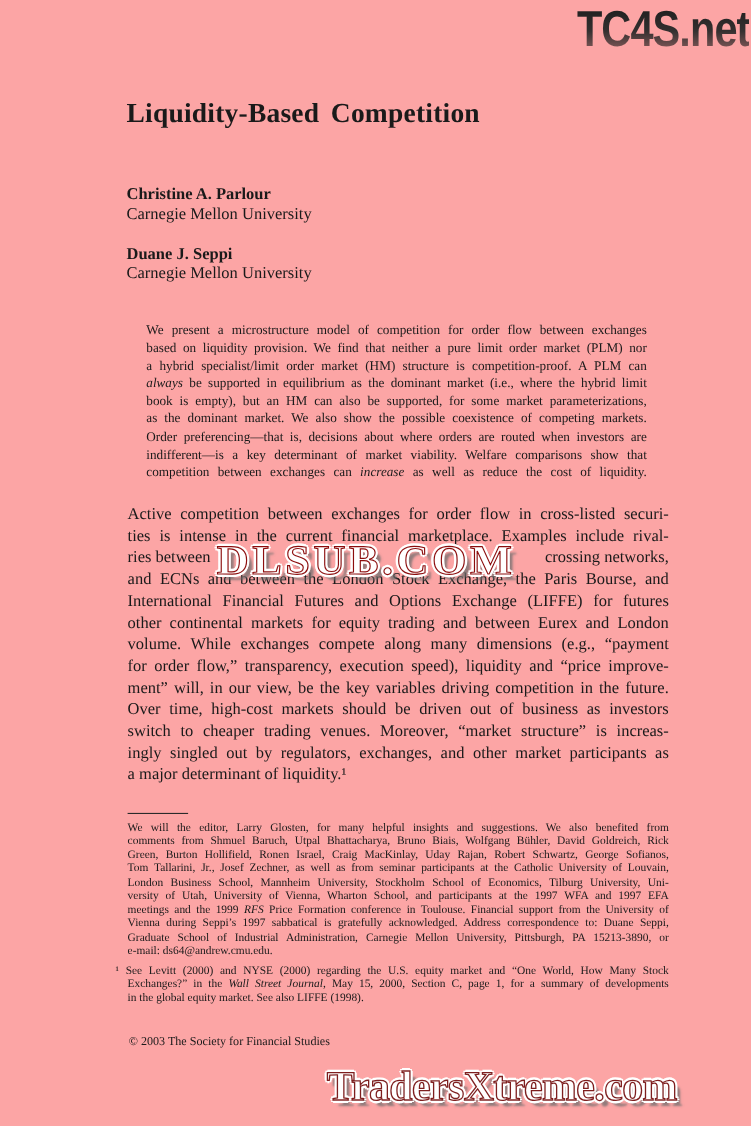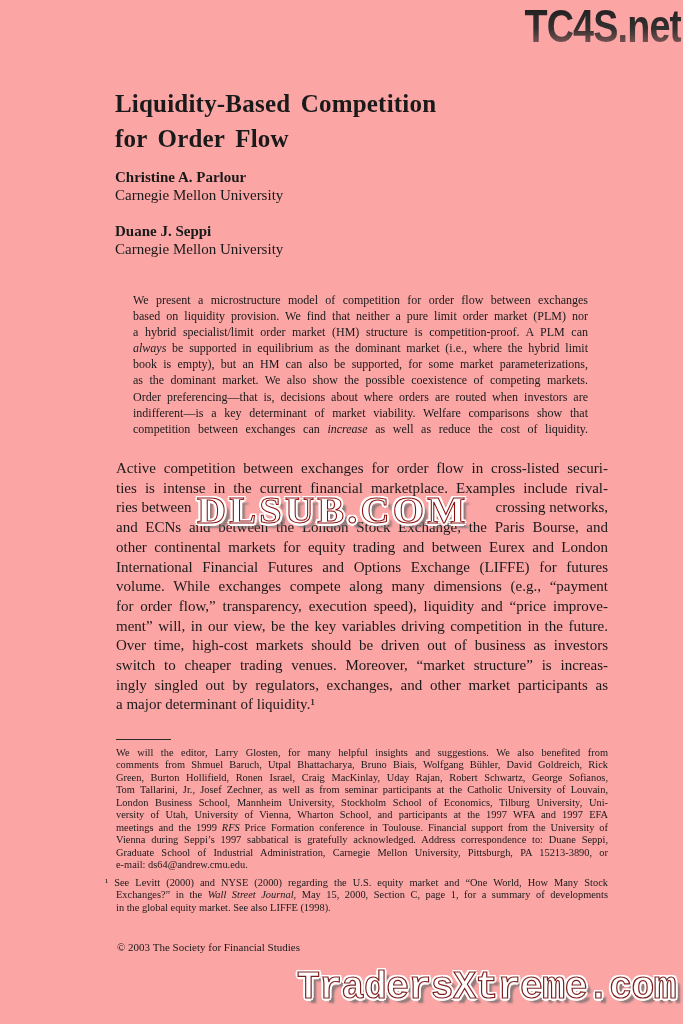--- a/index.html
+++ b/index.html
@@ -83,37 +83,36 @@
     left:197px; top:489px;
     font-family:"Liberation Serif", serif;
     font-size:38px; line-height:42px; letter-spacing:3px;
     transform:scaleX(1.06); transform-origin:0 0;
     background:linear-gradient(180deg,#e03232 0%,#c01818 55%,#a50e0e 100%);
     -webkit-background-clip:text; background-clip:text;
     -webkit-text-stroke:1px #8c0d0d;
   }
   #wm-bottom{
     left:297px; top:966px;
-    font-family:Liberation Mono, monospace;
+    font-family:Liberation Serif, serif;
     font-size:38px; line-height:44px; letter-spacing:-0.5px;
     background:linear-gradient(180deg,#d47272 0%,#c25454 45%,#a23434 100%);
     -webkit-background-clip:text; background-clip:text;
     -webkit-text-stroke:1.2px #7e1f1f;
   }
 </style>
 </head>
 <body>
 
 <div id="page">
 
   <div id="wm-top">TC4S.net</div>
 
   <div id="title" class="abs-block">
     <div>Liquidity-Based Competition</div>
-    <div>for Order Flow</div>
   </div>
 
   <div id="author1" class="abs-block author">
     <div class="nm">Christine A. Parlour</div>
     <div>Carnegie Mellon University</div>
   </div>
 
   <div id="author2" class="abs-block author">
     <div class="nm">Duane J. Seppi</div>
     <div>Carnegie Mellon University</div>
@@ -133,22 +132,22 @@
 
   <div id="intro" class="abs-block">
       <div class="tline"><span>Active competition between exchanges for order flow in cross-listed securi-</span></div>
       <div class="tline"><span>ties is intense in the current financial marketplace. Examples include rival-</span></div>
       <div class="tline flexline">
         <span>ries between</span>
         <span class="gap"></span>
         <span>crossing networks,</span>
       </div>
       <div class="tline"><span>and ECNs and between the London Stock Exchange, the Paris Bourse, and</span></div>
+      <div class="tline"><span>International Financial Futures and Options Exchange (LIFFE) for futures</span></div>
       <div class="tline"><span>other continental markets for equity trading and between Eurex and London</span></div>
-      <div class="tline"><span>International Financial Futures and Options Exchange (LIFFE) for futures</span></div>
       <div class="tline"><span>volume. While exchanges compete along many dimensions (e.g., “payment</span></div>
       <div class="tline"><span>for order flow,” transparency, execution speed), liquidity and “price improve-</span></div>
       <div class="tline"><span>ment” will, in our view, be the key variables driving competition in the future.</span></div>
       <div class="tline"><span>Over time, high-cost markets should be driven out of business as investors</span></div>
       <div class="tline"><span>switch to cheaper trading venues. Moreover, “market structure” is increas-</span></div>
       <div class="tline"><span>ingly singled out by regulators, exchanges, and other market participants as</span></div>
       <div class="tline left"><span>a major determinant of liquidity.¹</span></div>
     </div>
 
   <div id="wm-mid" class="wm-red">DLSUB.COM</div>

